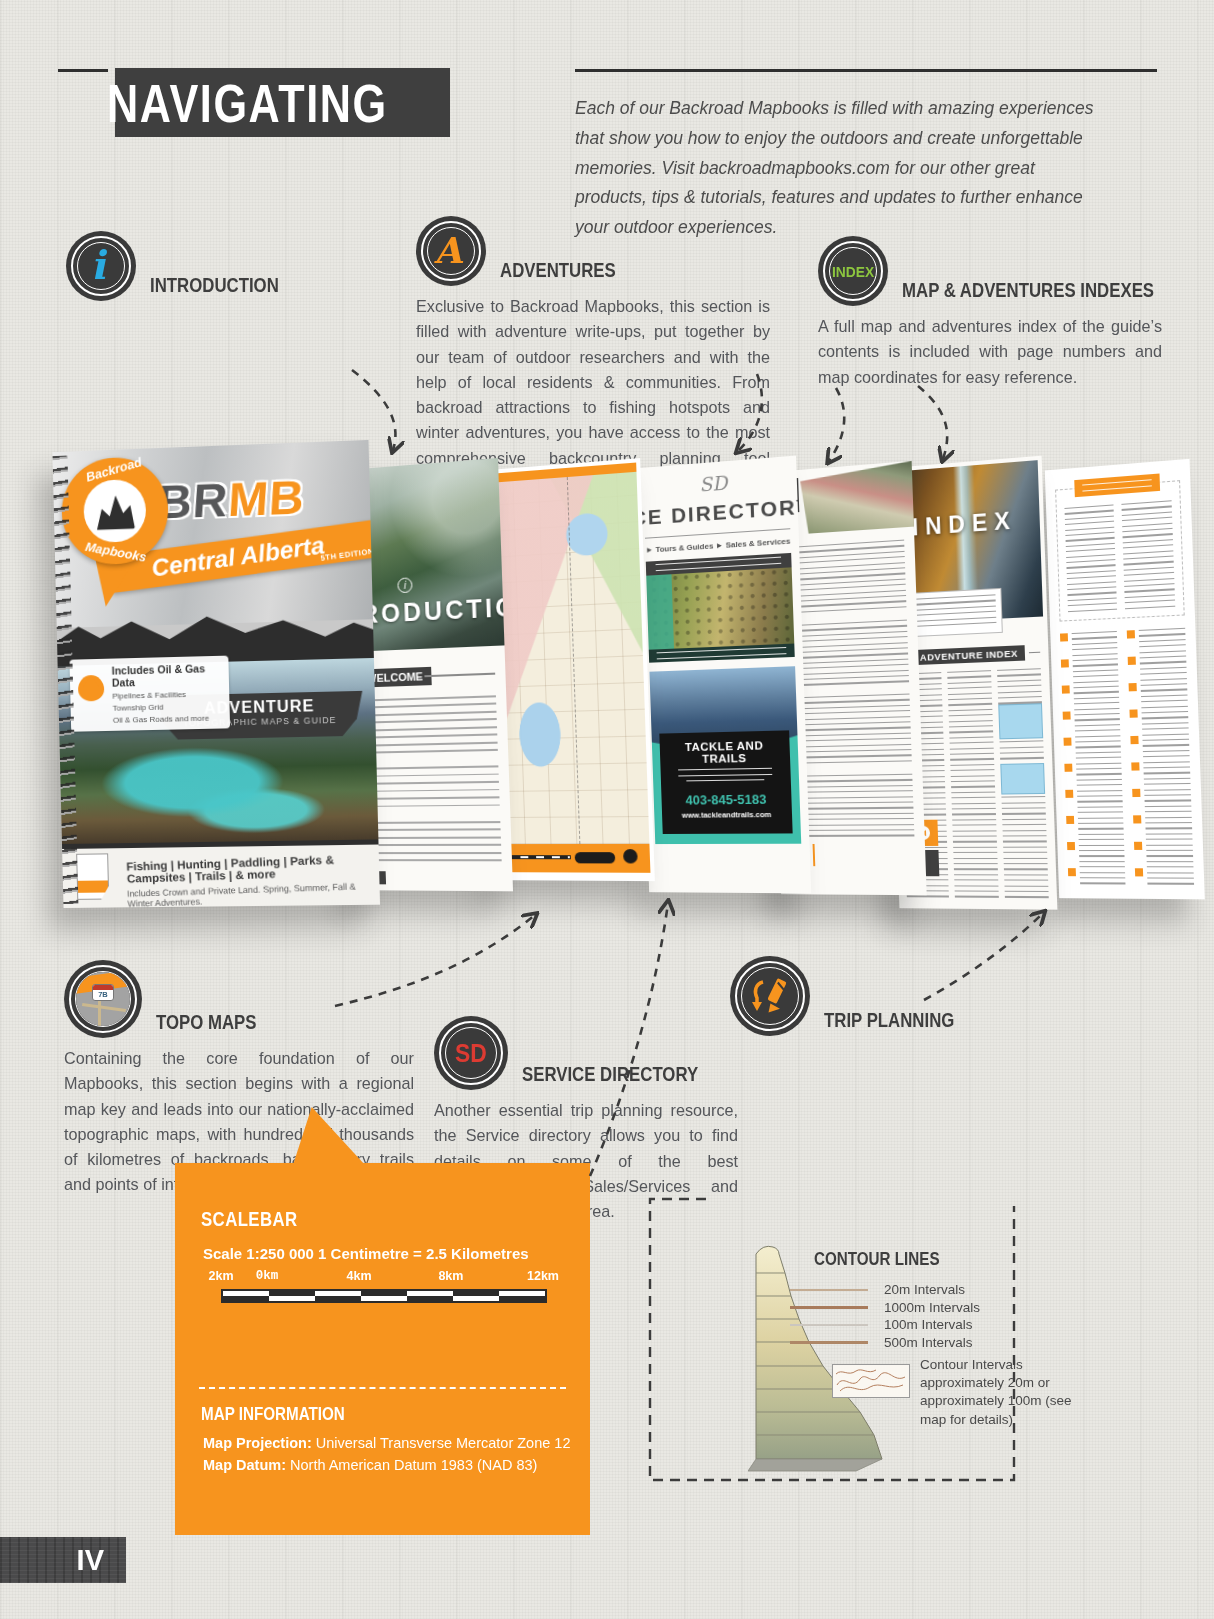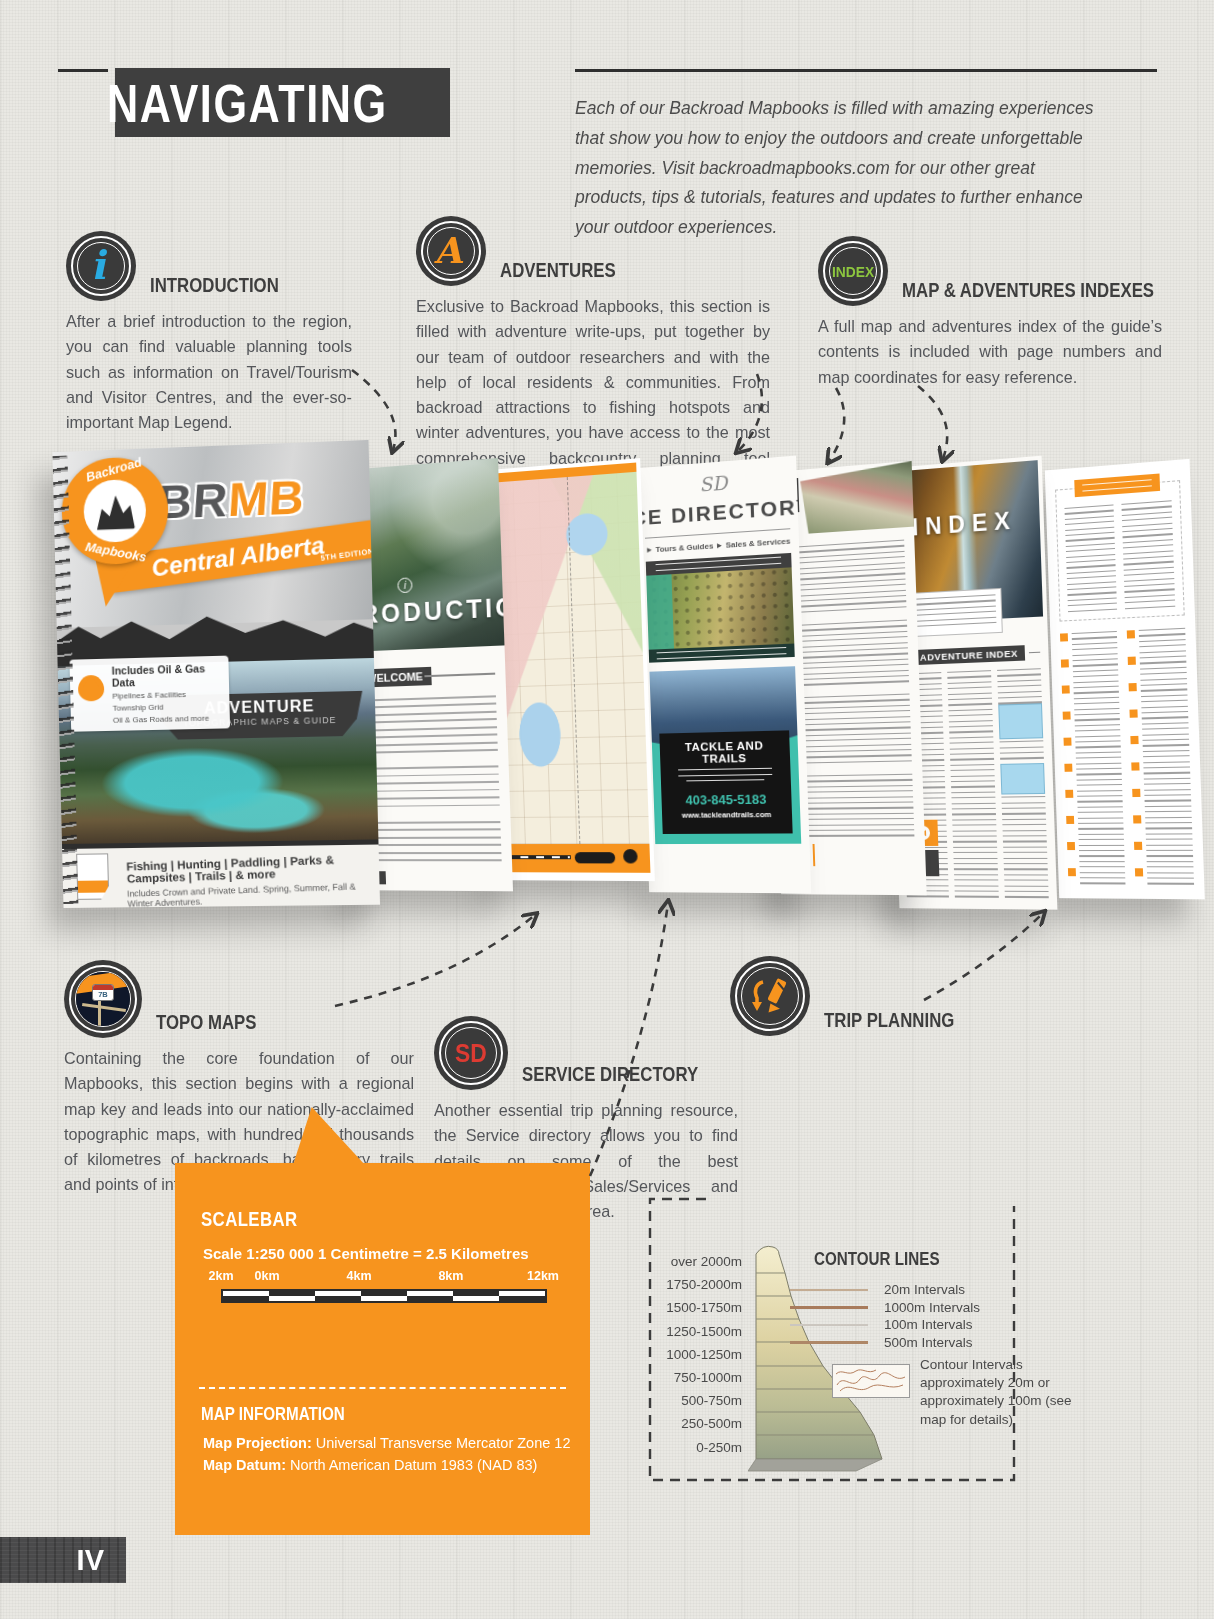--- a/index.html
+++ b/index.html
@@ -54,21 +54,20 @@
   </div>
   <div class="abs" style="left:575px; top:94px; width:535px; font-style:italic; font-size:17.5px; line-height:1.7; color:#4c4c4c;">Each of our Backroad Mapbooks is filled with amazing experiences that show you how to enjoy the outdoors and create unforgettable memories. Visit backroadmapbooks.com for our other great products, tips &amp; tutorials, features and updates to further enhance your outdoor experiences.</div>
 
   <div class="abs" style="left:66px; top:231px; width:286px;">
     <div class="sect-head">
       <div class="iconc">
         <span class="iglyph" style="font-family:'DejaVu Serif',serif; font-style:italic; font-weight:700; font-size:40px; color:#29abe2; padding-bottom:4px;">i</span>
       </div>
       <div class="sect-title"><span class="sx">INTRODUCTION</span></div>
     </div>
-    <div class="sect-body">After a brief introduction to the region, you can find valuable planning tools such as information on Travel/Tourism and Visitor Centres, and the ever-so-important Map Legend.</div>
   </div>
 
   <div class="abs" style="left:416px; top:216px; width:354px;">
     <div class="sect-head">
       <div class="iconc">
         <span class="iglyph" style="font-family:'DejaVu Serif',serif; font-style:italic; font-weight:700; font-size:36px; color:#f7941e; padding-bottom:3px;">A</span>
       </div>
       <div class="sect-title"><span class="sx">ADVENTURES</span></div>
     </div>
     <div class="sect-body">Exclusive to Backroad Mapbooks, this section is filled with adventure write-ups, put together by our team of outdoor researchers and with the help of local residents &amp; communities. From backroad attractions to fishing hotspots and winter adventures, you have access to the most comprehensive backcountry planning tool available on the market.</div>
@@ -286,21 +285,21 @@
       <div style="flex:1; position:relative;">
         <div style="position:absolute; left:0; top:0; bottom:0; width:8px; background:repeating-linear-gradient(180deg,#f7941e 0 8px,transparent 8px 26px);"></div>
         <div class="fsm" style="position:absolute; left:12px; right:0; top:0; bottom:0;"></div>
       </div>
     </div>
   </div>
 
   <div class="abs" style="left:64px; top:960px; width:350px;">
     <div class="sect-head">
       <div class="iconc" style="width:78px; height:78px;">
-        <div class="iglyph" style="inset:12px; border-radius:50%; overflow:hidden; background:#0f172a;">
+        <div class="iglyph" style="inset:12px; border-radius:50%; overflow:hidden; background:#a3a3a3;">
           <div style="position:absolute; left:-4px; top:2px; right:-4px; height:16px; background:#f7941e; transform:rotate(-8deg);"></div>
           <div style="position:absolute; left:22px; top:14px; width:3px; bottom:0; background:#cbb88e;"></div>
           <div style="position:absolute; left:6px; top:34px; right:4px; height:3px; background:#cbb88e; transform:rotate(8deg);"></div>
           <div style="position:absolute; left:50%; top:12px; transform:translateX(-50%); width:22px; height:17px; background:#fff; border:1px solid #777; border-radius:3px;">
             <div style="height:5px; background:#c0392b; border-radius:2px 2px 0 0;"></div>
             <div style="font-size:7.5px; font-weight:700; color:#35607d; text-align:center; line-height:10px;">7B</div>
           </div>
         </div>
       </div>
       <div class="sect-title"><span class="sx">TOPO MAPS</span></div>
@@ -338,21 +337,21 @@
   <div class="abs" style="left:293px; top:1107px; width:72px; height:58px; background:#f7941e;
        clip-path:polygon(26% 0,0 100%,100% 100%);"></div>
   <div class="abs obox" style="left:175px; top:1163px; width:415px; height:372px;">
     <div class="abs" style="left:26px; top:44px;">
       <span class="sx" style="color:#fff; font-weight:700; font-size:21px; letter-spacing:.5px;">SCALEBAR</span>
     </div>
     <div class="abs" style="left:28px; top:82px; color:#fff; font-weight:700; font-size:15px;">Scale 1:250 000  1 Centimetre = 2.5 Kilometres</div>
 
     <div class="abs" style="left:46px; top:106px; width:322px; height:16px;">
       <span class="tick" style="left:0;">2km</span>
-      <span class="tick" style="left:14.3%;">0km</span>
+      <span class="tick" style="left:14.3%;font-family:Liberation Mono, monospace;">0km</span>
       <span class="tick" style="left:42.9%;">4km</span>
       <span class="tick" style="left:71.4%;">8km</span>
       <span class="tick" style="left:100%;">12km</span>
     </div>
     <div class="abs scalecells" style="left:46px; top:126px; width:326px;">
       <div></div>
         <div class="d"></div>
         <div></div>
         <div class="d"></div>
         <div></div>
@@ -374,31 +373,20 @@
       <span style="font-weight:700;">Map Projection:</span>
       <span>Universal Transverse Mercator Zone 12</span>
     </div>
     <div class="abs" style="left:28px; top:294px; color:#fff; font-size:14.5px;">
       <span style="font-weight:700;">Map Datum:</span>
       <span>North American Datum 1983 (NAD 83)</span>
     </div>
   </div>
 
 
-  <div class="abs" style="left:630px; top:1250px; width:112px;">
-    <div class="eband">over 2000m</div>
-    <div class="eband">1750-2000m</div>
-    <div class="eband">1500-1750m</div>
-    <div class="eband">1250-1500m</div>
-    <div class="eband">1000-1250m</div>
-    <div class="eband">750-1000m</div>
-    <div class="eband">500-750m</div>
-    <div class="eband">250-500m</div>
-    <div class="eband">0-250m</div>
-  </div>
 
   <svg class="abs" style="left:748px; top:1242px;" width="140" height="234" viewBox="0 0 140 234">
     <defs>
       <linearGradient id="eg" x1="0" y1="0" x2="0" y2="1">
         <stop offset="0" stop-color="#f4eecf"></stop>
           <stop offset=".45" stop-color="#ddd2a2"></stop>
         <stop offset=".75" stop-color="#bcbd95"></stop>
           <stop offset="1" stop-color="#97a187"></stop>
       </linearGradient>
     </defs>

